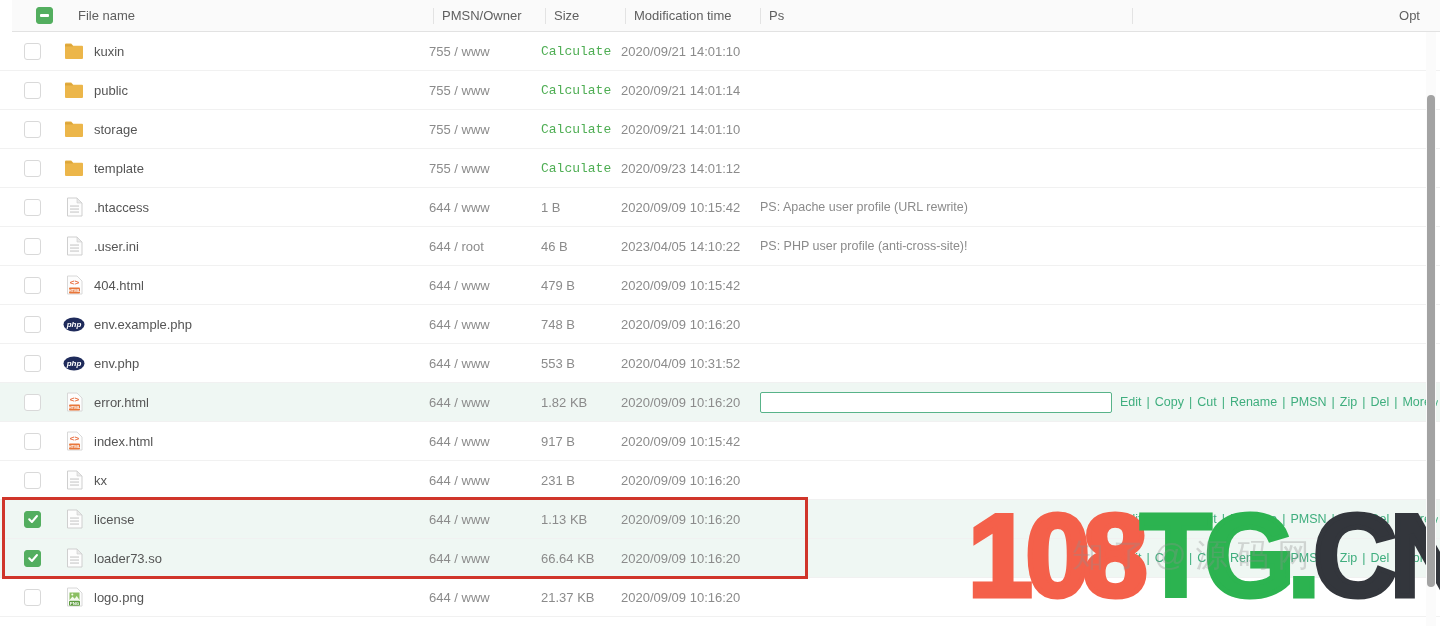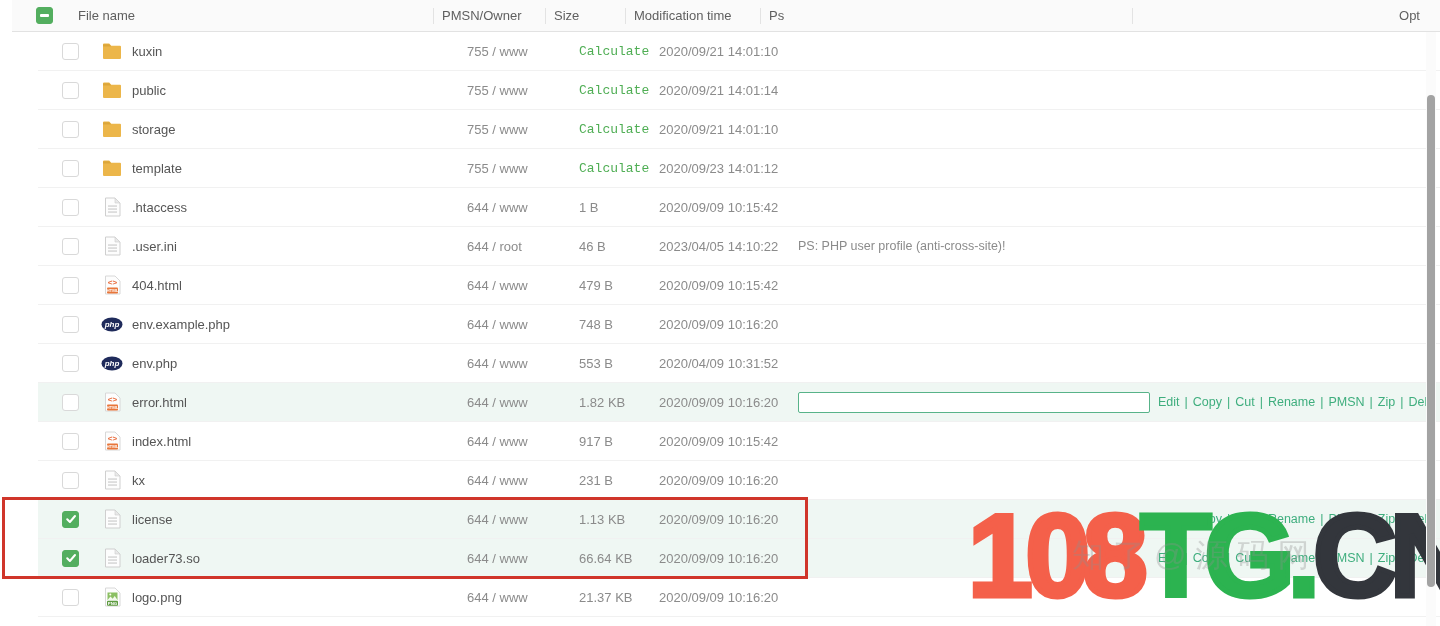--- a/index.html
+++ b/index.html
@@ -23,21 +23,21 @@
   .cb {
     width:17px; height:17px; border:1px solid #d9d9d9; border-radius:3px;
     background:#fff; display:flex; align-items:center; justify-content:center; cursor:pointer;
   }
   .cb.on { background:var(--cb-green,#53ae5f); border-color:var(--cb-green,#53ae5f); }
   .cb .minus { width:9px; height:2.5px; background:#fff; border-radius:1px; }
   
   .rows { position:absolute; top:32px; left:0; width:1440px; }
   .row {
     height:39px; display:grid; grid-template-columns:58px 363px 112px 80px 135px 372px 1fr;
-    align-items:center; border-bottom:1px solid #f1f1f1; background:#fff; font-size:13px;margin-left:38px;
+    align-items:center; border-bottom:1px solid #f1f1f1; background:#fff; font-size:13px;
   }
   .row.hl { background:var(--hl,#eff7f3); }
   .c-check { padding-left:24px; }
   .c-name { display:flex; align-items:center; padding-left:4px; color:#555; }
   .icon { width:24px; display:flex; justify-content:center; margin-right:8px; flex:0 0 24px; }
   .fname { cursor:pointer; }
   .c-pmsn, .c-size, .c-time { color:#8b8b8b; padding-left:8px; white-space:nowrap; }
   .c-ps { padding-left:12px; color:#8b8b8b; font-size:12.5px; white-space:nowrap; overflow:hidden; }
   .ps-input {
     width:352px; height:21px; border:1px solid #58b389; border-radius:2px;
@@ -185,20 +185,21 @@
               <rect x="4" y="8.5" width="9" height="1.1" fill="#c8c8c8"></rect>
               <rect x="4" y="11.5" width="9" height="1.1" fill="#c8c8c8"></rect>
               <rect x="4" y="14.5" width="9" height="1.1" fill="#c8c8c8"></rect>
             </svg>
           </span>
           <span class="fname">.htaccess</span>
         </div>
         <div class="c-pmsn">644 / www</div>
         <div class="c-size"><span>1 B</span></div>
         <div class="c-time">2020/09/09 10:15:42</div>
+        <div class="c-ps"><span>PS: Apache user profile (URL rewrite)</span></div>
         <div class="c-opt"></div>
       </div>
       <div class="row">
         <div class="c-check">
           <div class="cb"></div>
         </div>
         <div class="c-name">
           <span class="icon">
             <svg width="17" height="20" viewBox="0 0 17 20">
               <path d="M1.5 1 h9.5 l5 5 v13 h-14.5 Z" fill="#fdfdfd" stroke="#cfcfcf"></path>

